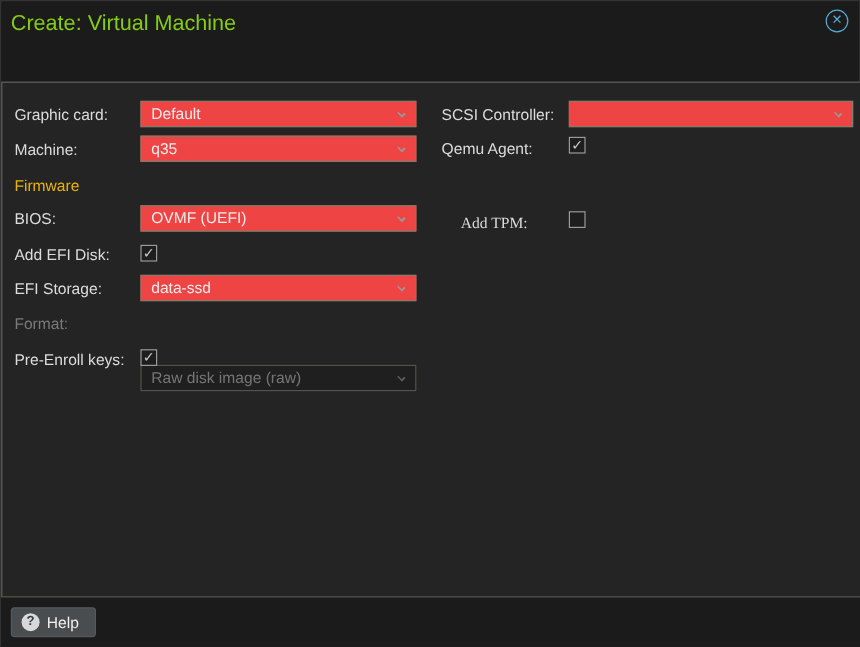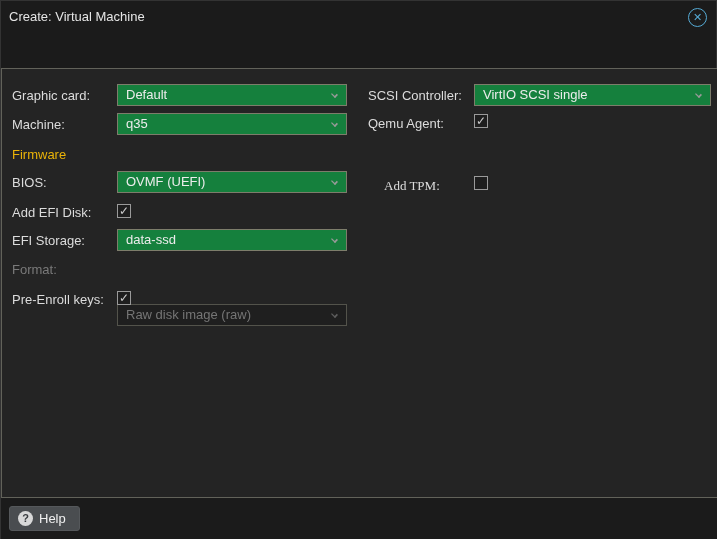--- a/index.html
+++ b/index.html
@@ -13,21 +13,21 @@
   }
   .dialog {
     position: relative;
     width: 717px; height: 539px;
     background: #1b1b1b;
     border: 1px solid #333;
   }
   
   .title {
     position: absolute; left: 8px; top: 8px;
-    font-size: 13px; color: #e5e5e5;
+    font-size: 18px; color: #84cc16;
   }
   .close-btn {
     position: absolute; right: 9px; top: 7px;
     width: 19px; height: 19px;
     border: 1px solid #55aad4; border-radius: 50%;
     color: #55aad4; font-size: 11px; line-height: 17px;
     text-align: center; cursor: pointer;
   }
   
   .tabbar {
@@ -53,21 +53,21 @@
     position: absolute; left: 0; top: 67px;
     width: 717px; height: 430px;
     background: #242424;
     border: 1px solid #62625a;
   }
   .form-label { position: absolute; color: #dcdcdc; }
   .form-label[data-disabled="true"] { color: #7a7a7a; }
   .section-label { position: absolute; color: #eab308; }
   .select {
     position: absolute; height: 22px;
-    background: #15803d;
+    background: #ef4444;
     border: 1px solid #7d7d6b;
     color: #ececec;
     line-height: 20px; padding: 0 22px 0 8px;
     cursor: pointer; white-space: nowrap; overflow: hidden;
   }
   .select[data-disabled="true"] {
     color: #757575; border-color: #53534b; background: #1f1f1f; cursor: default; margin-top: 46px;
   }
   .chev {
     position: absolute; right: 8px; top: 6px;
@@ -148,21 +148,20 @@
     <div class="select" style="left:115px;top:189px;width:230px;" data-disabled="true">
       <span>Raw disk image (raw)</span>
       <span class="chev"></span>
     </div>
 
     <div class="form-label" style="left:10px;top:223px;">Pre-Enroll keys:</div>
     <div class="checkbox" style="left:115px;top:222px;" data-checked="true"></div>
 
     <div class="form-label" style="left:366px;top:19px;">SCSI Controller:</div>
     <div class="select" style="left:472px;top:15px;width:237px;" data-disabled="false">
-      <span>VirtIO SCSI single</span>
       <span class="chev"></span>
     </div>
 
     <div class="form-label" style="left:366px;top:47px;">Qemu Agent:</div>
     <div class="checkbox" style="left:472px;top:45px;" data-checked="true"></div>
 
     <div class="form-label" style="left:382px;top:109px;font-family:Liberation Serif, serif;">Add TPM:</div>
     <div class="checkbox" style="left:472px;top:107px;" data-checked="false"></div>
 
   </div>

